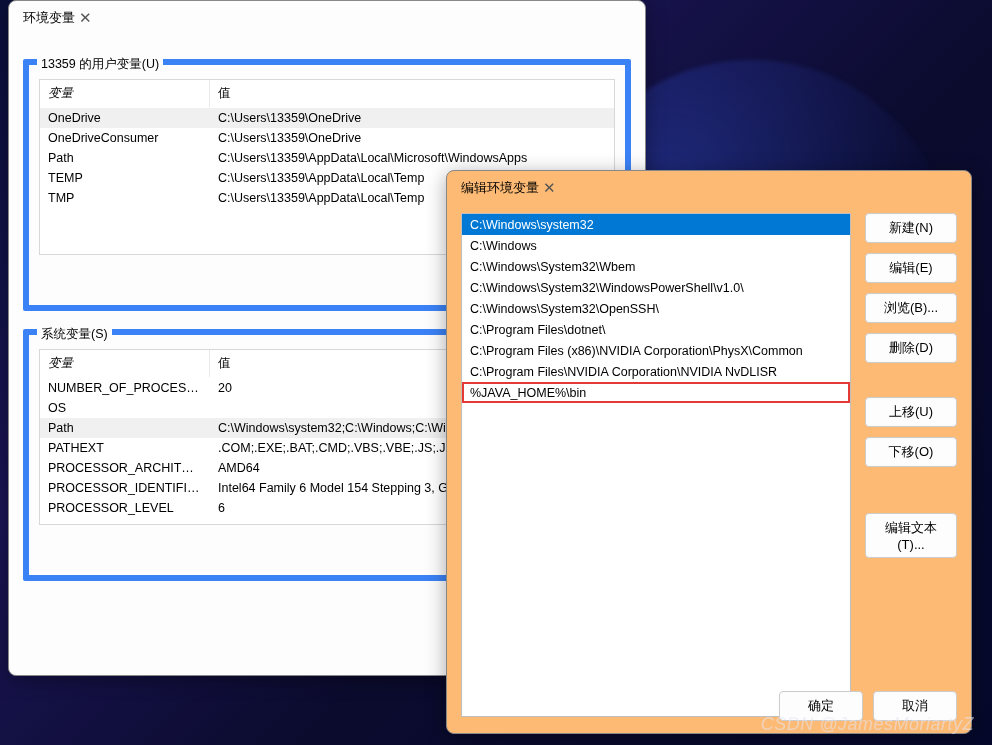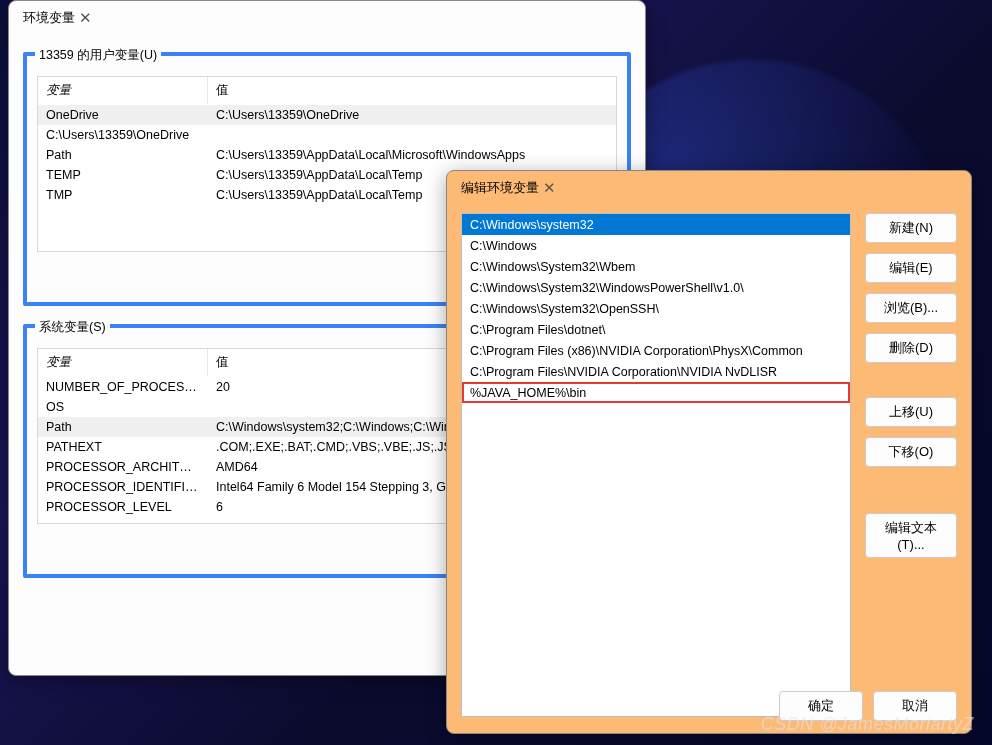--- a/index.html
+++ b/index.html
@@ -22,22 +22,22 @@
       box-shadow: 0 4px 20px rgba(0,0,0,0.35);
     }
     .dialog-1 { left: 8px; top: 0; width: 638px; height: 676px; }
     .dialog-2 { left: 446px; top: 170px; width: 526px; height: 564px; background: #fdba74; }
     .titlebar {
       display: flex; align-items: center; justify-content: flex-start;
       padding: 6px 12px 4px 14px; font-size: 13px;
     }
     .close-x { font-size: 15px; color: #555; cursor: pointer; padding: 2px 4px; font-weight: 300; }
     .group {
-      margin: 19px 14px 0 14px; border: 4px solid #3b82f6; border-radius: 2px;
-      position: relative; padding: 20px 10px 10px 10px;
+      margin: 26px 14px 0 14px; border: 6px solid #3b82f6; border-radius: 2px;
+      position: relative; padding: 14px 10px 10px 10px;
     }
     .group-legend {
       position: absolute; top: -9px; left: 8px;
       background: #fdfdfd; padding: 0 4px; font-size: 12.5px;
     }
     .table {
       border: 1px solid #d8d8d8; background: #fff;
       height: 176px; overflow: hidden;
     }
     .thead { display: flex; background: #fff; border-bottom: 1px solid transparent; }
@@ -109,20 +109,21 @@
       <div class="thead">
         <div class="th th-var">变量</div>
         <div class="th th-val">值</div>
       </div>
       <div class="tbody" id="user-rows">
           <div class="tr sel">
             <div class="td td-var">OneDrive</div>
             <div class="td td-val">C:\Users\13359\OneDrive</div>
           </div>
           <div class="tr">
+            <div class="td td-var">OneDriveConsumer</div>
             <div class="td td-val">C:\Users\13359\OneDrive</div>
           </div>
           <div class="tr">
             <div class="td td-var">Path</div>
             <div class="td td-val">C:\Users\13359\AppData\Local\Microsoft\WindowsApps</div>
           </div>
           <div class="tr">
             <div class="td td-var">TEMP</div>
             <div class="td td-val">C:\Users\13359\AppData\Local\Temp</div>
           </div>

